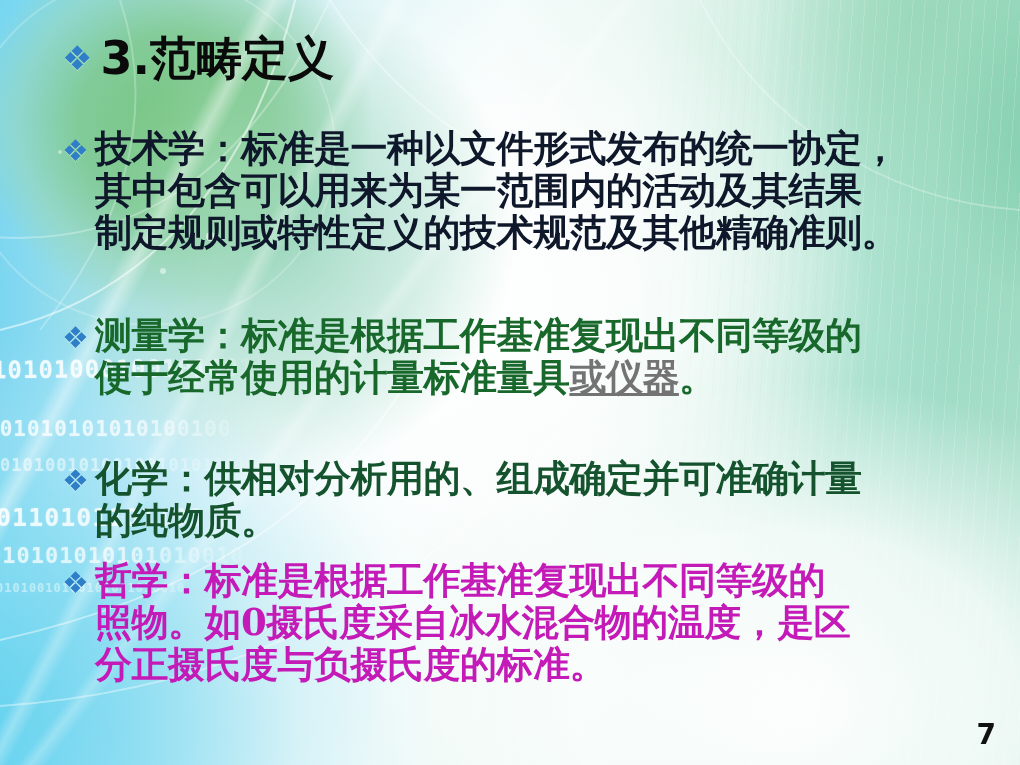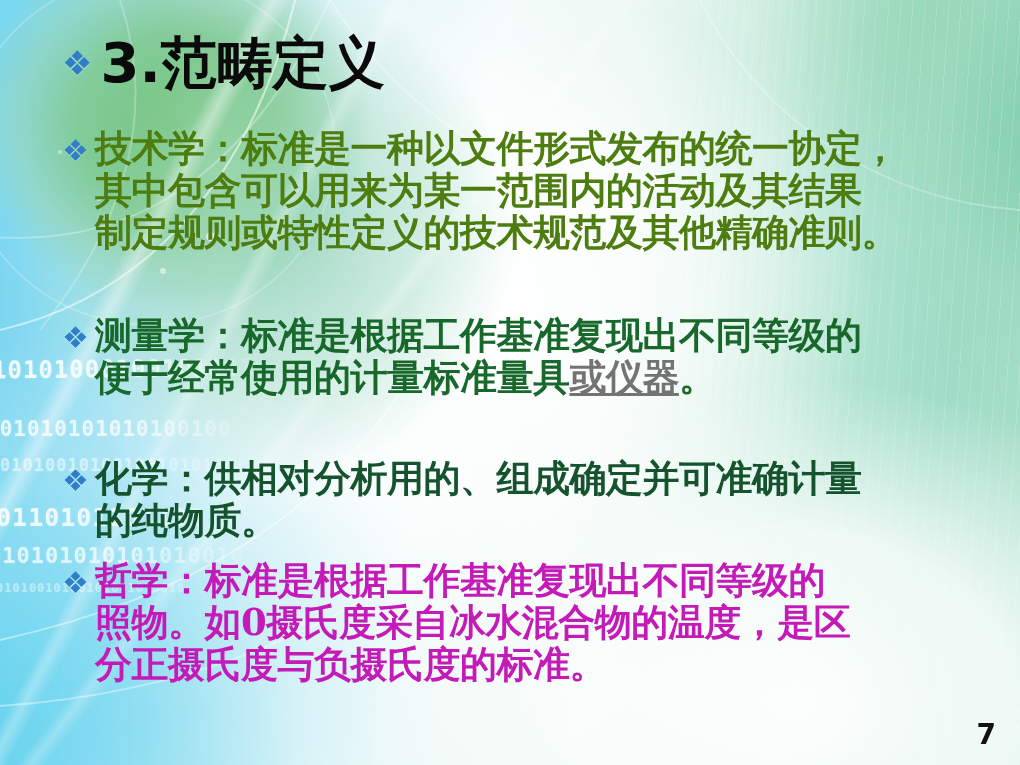--- a/index.html
+++ b/index.html
@@ -149,21 +149,21 @@
     left: 62px;
     top: 34px;
     display: flex;
     align-items: center;
     gap: 8px;
   }
   .title-row .bullet { font-size: 34px; color:#2f7ec8; }
   .title-text {
     font-family: "DejaVu Sans", sans-serif;
     font-weight: 700;
-    font-size: 56px;
+    font-size: 46px;
     color: #0a0a0a;
     line-height: 1.05;
     letter-spacing: 0px;
     white-space: nowrap;
   }
 
   
   .para {
     position: absolute;
     display: flex;
@@ -173,21 +173,21 @@
   .para .bullet { margin-top: 8px; }
   .para-text {
     font-family: "DejaVu Serif", serif;
     font-weight: 700;
     font-size: 37px;
     line-height: 1.13;
     white-space: pre-line;
     letter-spacing: -0.5px;
   }
   .p1 { left: 62px; top: 128px; }
-  .p1 .para-text { color: #4d7c0f; }
+  .p1 .para-text { color: #0f172a; }
 
   .p2 { left: 62px; top: 315px; }
   .p2 .para-text { color: #17682a; }
 
   .p3 { left: 62px; top: 458px; }
   .p3 .para-text { color: #14532d; }
 
   .p4 { left: 62px; top: 560px; }
   .p4 .para-text { color: #c41ab8; }
 

